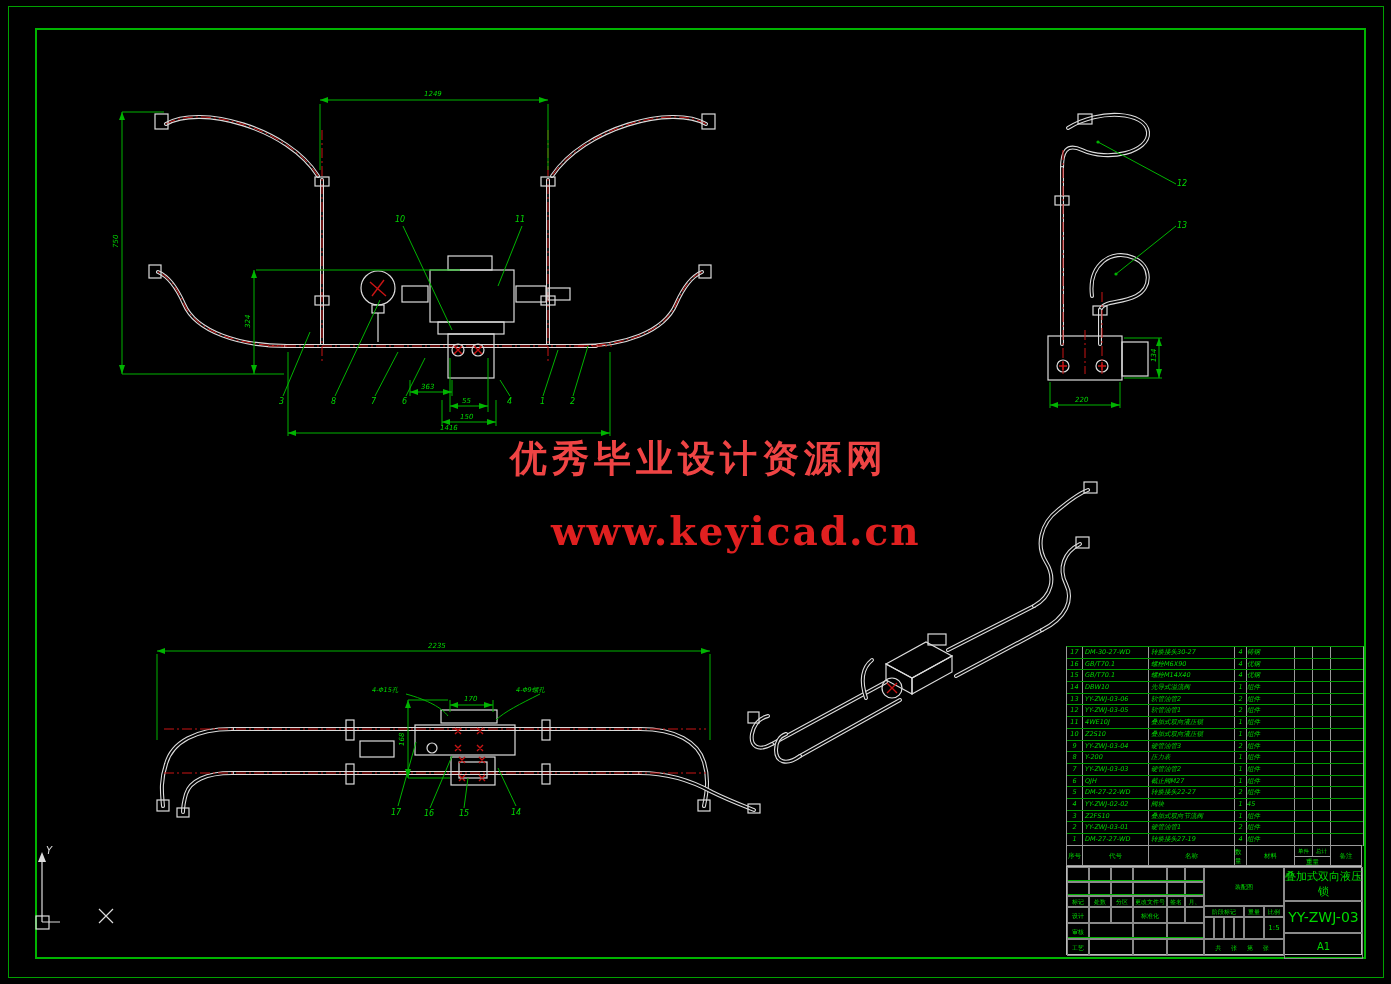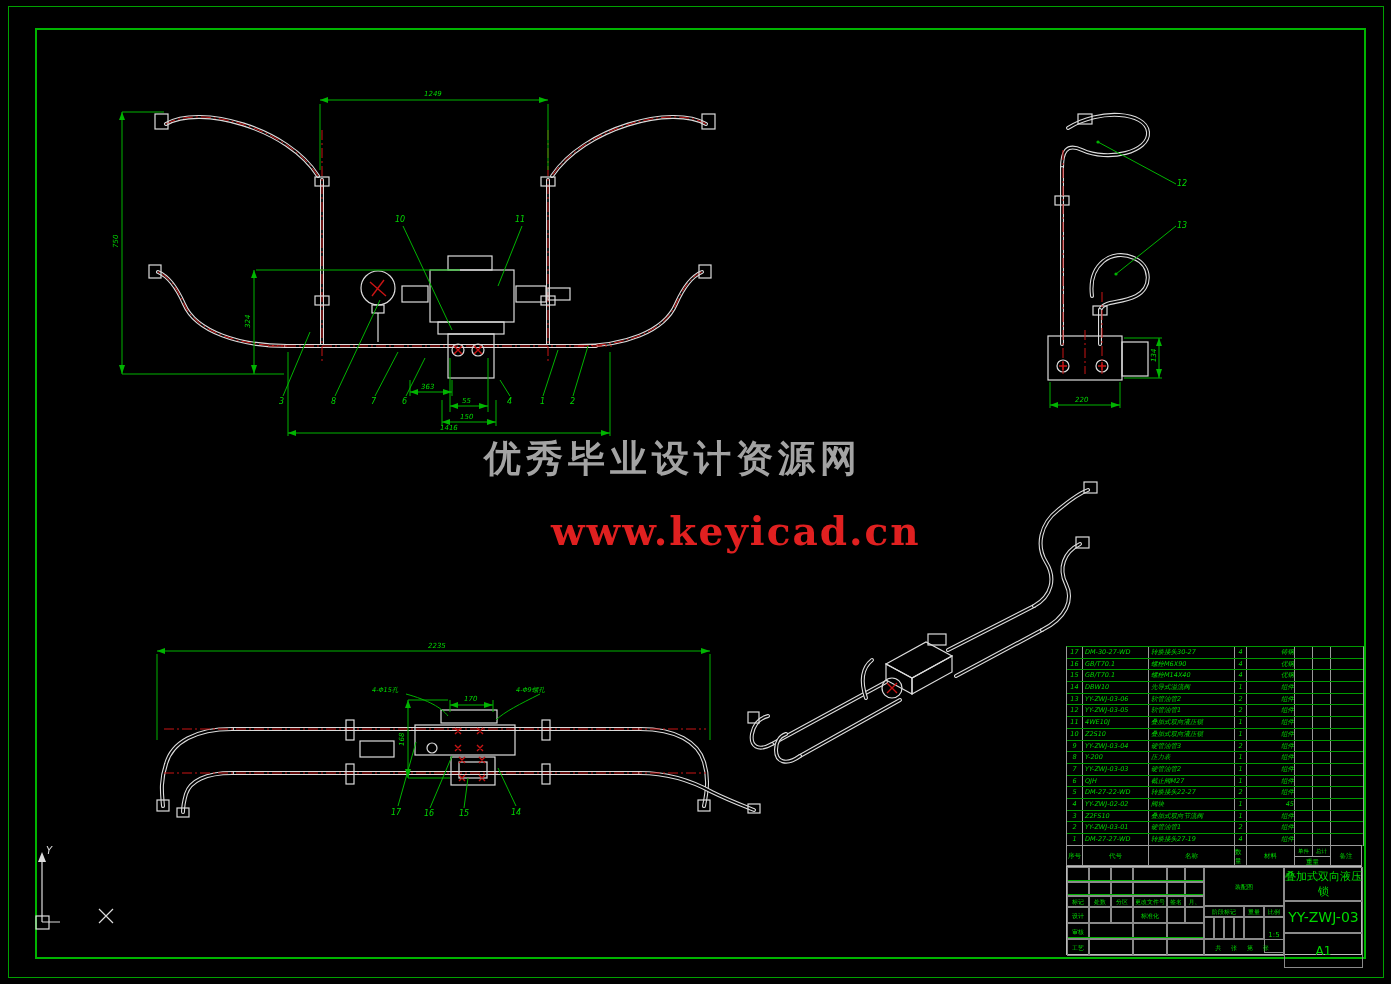--- a/index.html
+++ b/index.html
@@ -5,38 +5,38 @@
   html,body{margin:0;padding:0;background:#000;}
   body{width:1391px;height:984px;position:relative;overflow:hidden;
        font-family:"DejaVu Sans",sans-serif;}
   
   .frame-outer{position:absolute;left:8px;top:6px;width:1374px;height:970px;
        border:1px solid #00a000;}
   .frame-inner{position:absolute;left:35px;top:28px;width:1327px;height:927px;
        border:2px solid #00b400;}
   svg{position:absolute;left:0;top:0;}
   
-  .wm1{position:absolute;left:484px;top:434px;color:#a3a3a3;
+  .wm1{position:absolute;left:510px;top:434px;color:#ef4444;
        font-family:"DejaVu Serif",serif;font-weight:bold;font-size:37px;
        letter-spacing:5px;white-space:nowrap;}
   .wm2{position:absolute;left:551px;top:508px;color:#e02020;
        font-family:"DejaVu Serif",serif;font-weight:bold;font-size:39px;
        letter-spacing:2px;white-space:nowrap;}
   
   .plist{position:absolute;left:1066px;top:646px;width:296px;height:199px;
        border-left:1px solid #9a9a9a;border-right:1px solid #9a9a9a;border-top:1px solid #009900;}
   .plrow{display:grid;grid-template-columns:16px 66px 86px 12px 48px 18px 18px 30px;
        height:10.7px;border-bottom:1px solid #009900;}
   .plcell{border-right:1px solid #9a9a9a;color:#00d800;font-size:6.5px;
        font-style:italic;line-height:10.5px;overflow:hidden;white-space:nowrap;
        padding-left:2px;}
   .plcell:last-child{border-right:none;}
   .plcell.c-no{text-align:center;padding-left:0;}
   .plcell.c-qty{text-align:center;padding-left:0;}
-  .plcell.c-material{text-align:right;padding-left:0;}
+  .plcell.c-material{text-align:left;padding-left:0;}
   
   .plhead{position:absolute;left:1066px;top:845px;width:296px;height:21px;
        border:1px solid #9a9a9a;box-sizing:border-box;display:grid;
        grid-template-columns:16px 66px 86px 12px 48px 36px 30px;}
   .plhcell{border-right:1px solid #9a9a9a;color:#00d800;font-size:6.5px;
        display:flex;align-items:center;justify-content:center;overflow:hidden;}
   .plhcell:last-child{border-right:none;}
   .wcol{display:flex;flex-direction:column;border-right:1px solid #9a9a9a;}
   .wtop{display:flex;height:10px;border-bottom:1px solid #9a9a9a;}
   .wtop span{flex:1;color:#00d800;font-size:5.5px;text-align:center;line-height:10px;overflow:hidden;}
@@ -534,19 +534,19 @@
 
   <div class="tb cen cjk6" style="left:137px;top:0;width:80px;height:39px;">装配图</div>
   <div class="tb cjk6 cen" style="left:137px;top:39px;width:40px;height:11px;">阶段标记</div>
   <div class="tb cjk6 cen" style="left:177px;top:39px;width:20px;height:11px;">重量</div>
   <div class="tb cjk6 cen" style="left:197px;top:39px;width:20px;height:11px;">比例</div>
   <div class="tb" style="left:137px;top:50px;width:10px;height:22px;"></div>
   <div class="tb" style="left:147px;top:50px;width:10px;height:22px;"></div>
   <div class="tb" style="left:157px;top:50px;width:10px;height:22px;"></div>
   <div class="tb" style="left:167px;top:50px;width:10px;height:22px;"></div>
   <div class="tb" style="left:177px;top:50px;width:20px;height:22px;"></div>
-  <div class="tb cen cjk7 ital" style="left:197px;top:50px;width:20px;height:36px;">1:5</div>
+  <div class="tb cen cjk7 ital" style="left:197px;top:50px;width:20px;height:22px;">1:5</div>
   <div class="tb cen cjk6" style="left:137px;top:72px;width:80px;height:17px;letter-spacing:4px;">共 张 第 张</div>
 
   <div class="tb cen" style="left:217px;top:0;width:79px;height:34px;font-size:11px;">叠加式双向液压锁</div>
   <div class="tb cen ital" style="left:217px;top:34px;width:79px;height:32px;font-size:14px;">YY-ZWJ-03</div>
-  <div class="tb cen ital" style="left:217px;top:66px;width:79px;height:35px;font-size:12px;">A1</div>
+  <div class="tb cen ital" style="left:217px;top:66px;width:79px;height:26px;font-size:10px;">A1</div>
 </div>
 
 </body></html>

